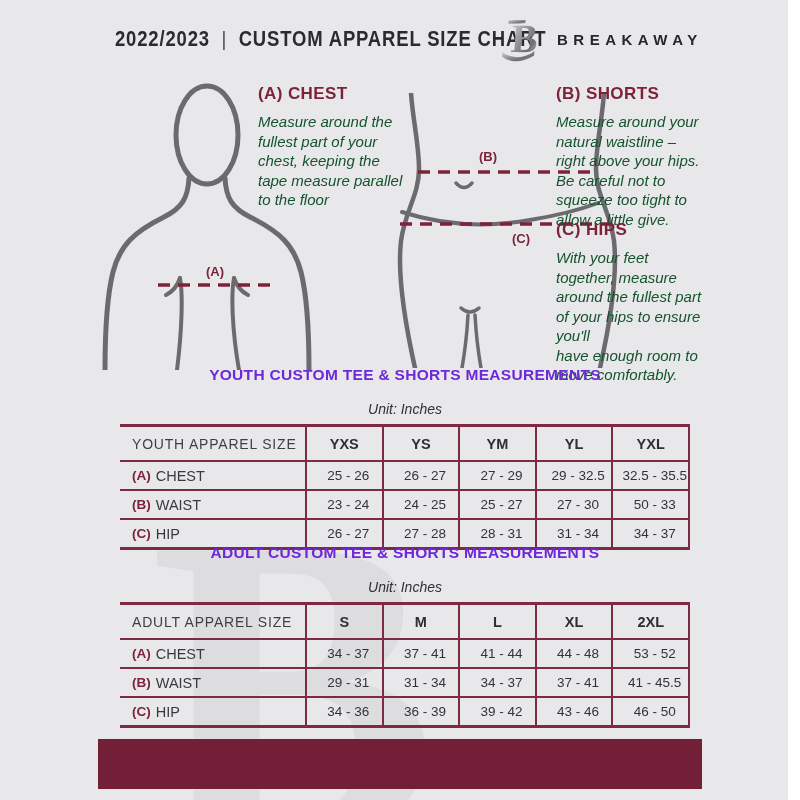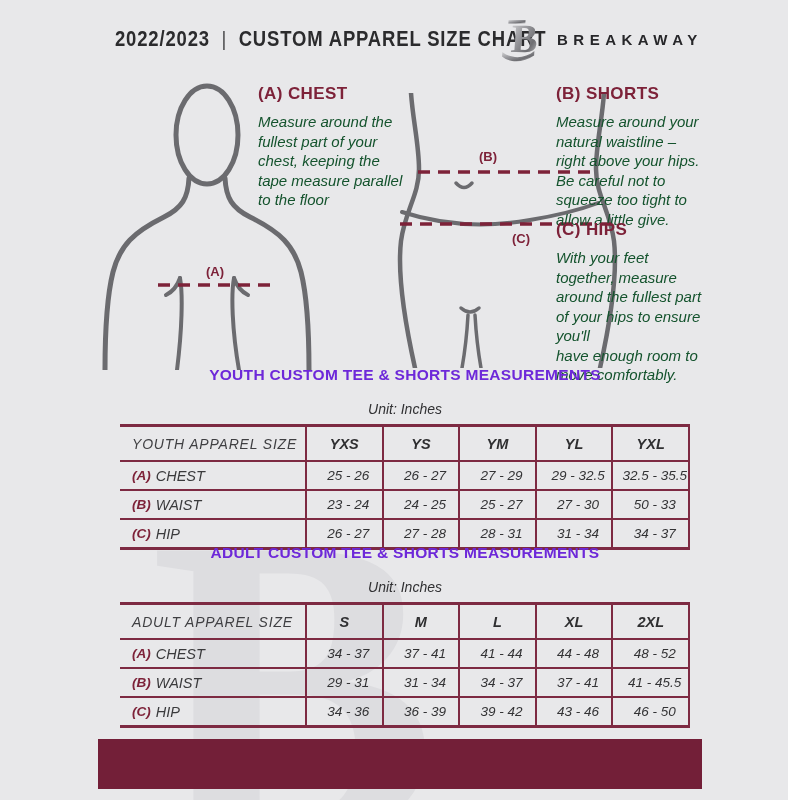--- a/index.html
+++ b/index.html
@@ -46,21 +46,21 @@
   #youth-block{top:366px;}
   #adult-block{top:544px;}
   .tbl-title{text-align:center;font-size:15.5px;font-weight:bold;color:#6d28d9;letter-spacing:.3px;}
   .tbl-unit{text-align:center;font-size:14px;font-style:italic;color:#313133;margin-top:17px;}
   .size-table{
     margin-top:7px;
     border-top:3px solid var(--line,#7d2a42);
     border-bottom:3px solid var(--line,#7d2a42);
     border-right:2px solid var(--line,#7d2a42);
   }
-  .tr{display:grid;grid-template-columns:185px repeat(5,1fr);font-style:italic;}
+  .tr{display:grid;grid-template-columns:185px repeat(5,1fr);}
   .tr>div{
     display:flex;align-items:center;justify-content:center;
     border-bottom:2px solid var(--line,#7d2a42);
   }
   .tr>div:not(:first-child){border-left:2px solid var(--line,#7d2a42);}
   .tr.last>div{border-bottom:none;}
   .tr .th{height:33px;font-size:14.5px;font-weight:bold;color:#2f2f31;}
   .tr .td{height:27px;font-size:13.5px;color:#333335;padding-left:8px;}
   .tr .label-cell{justify-content:flex-start;padding-left:12px;}
   .tr .hdr-label{font-weight:normal;font-size:14px;color:#3f3f42;letter-spacing:.8px;}
@@ -223,21 +223,21 @@
         </div>
         <div class="tr">
           <div class="td label-cell">
             <span class="key">(A)</span>
             <span class="row-name">CHEST</span>
           </div>
           <div class="td">34 - 37</div>
           <div class="td">37 - 41</div>
           <div class="td">41 - 44</div>
           <div class="td">44 - 48</div>
-          <div class="td">48 - 52</div>
+          <div class="td">53 - 52</div>
         </div>
         <div class="tr">
           <div class="td label-cell">
             <span class="key">(B)</span>
             <span class="row-name">WAIST</span>
           </div>
           <div class="td">29 - 31</div>
           <div class="td">31 - 34</div>
           <div class="td">34 - 37</div>
           <div class="td">37 - 41</div>

